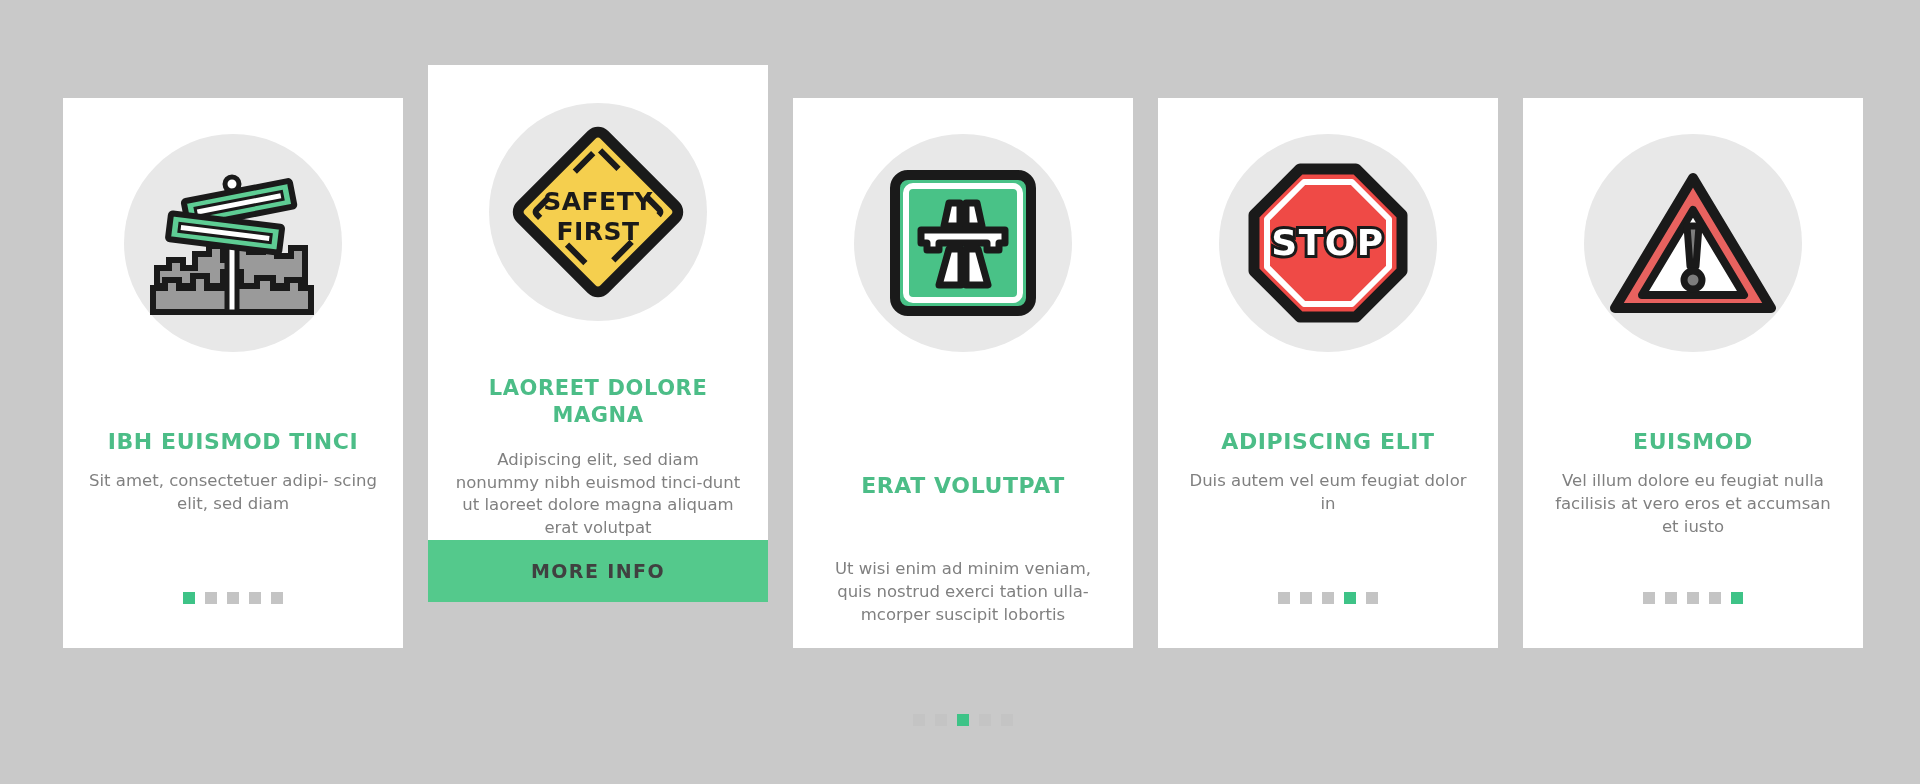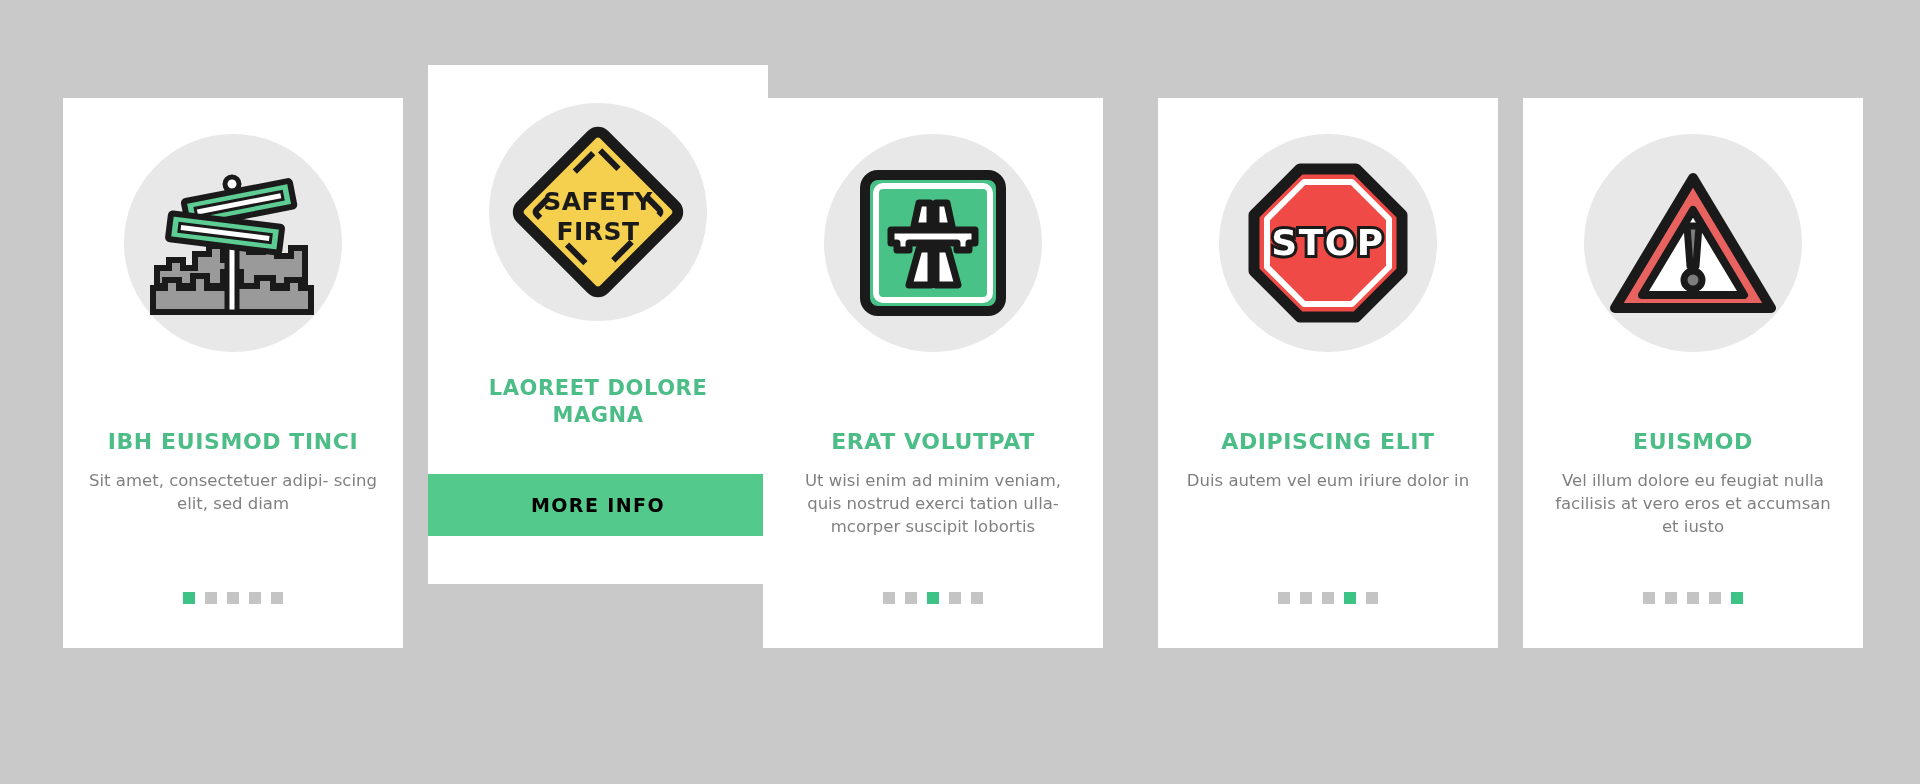--- a/index.html
+++ b/index.html
@@ -17,21 +17,21 @@
   .card {
     position:absolute;
     background:#ffffff;
     display:flex;
     flex-direction:column;
     align-items:center;
   }
   
   .card.std { top:98px; width:340px; height:550px; }
   .card.c1 { left:63px; }
-  .card.c3 { left:763px; }
+  .card.c3 { left:793px;gap:44px; }
   .card.c4 { left:1158px; }
   .card.c5 { left:1523px; }
   
   .card.feat { top:65px; left:428px; width:340px; height:519px; }
 
   .icon-wrap {
     width:218px; height:218px;
     border-radius:50%;
     background:#e8e8e8;
     margin-top:36px;
@@ -75,21 +75,21 @@
   }
   .dot {
     width:12px; height:12px;
     background:#c4c4c4;
   }
   .dot.active { background:#3ec387; }
 
   .more-btn {
     width:100%;
     background:#54c98c;
-    color:#000000;
+    color:#404040;
     font-weight:bold;
     font-size:19px;
     letter-spacing:1.4px;
     text-align:center;
     padding:20px 12px;
     margin-bottom:48px;
     border:none;
     cursor:pointer;
     font-family:"DejaVu Sans", sans-serif;
   }
@@ -146,20 +146,21 @@
           <rect x="29" y="29" width="118" height="118" rx="9" fill="#f5cf4e" stroke="#1a1a1a" stroke-width="11"></rect>
           <rect x="43" y="43" width="90" height="90" rx="3" fill="none" stroke="#1a1a1a" stroke-width="6" stroke-dasharray="26 38"></rect>
         </g>
         <g fill="#1a1a1a" font-family="DejaVu Sans, sans-serif" font-weight="bold" text-anchor="middle">
           <text x="88" y="86" font-size="25" letter-spacing="0.5">SAFETY</text>
           <text x="88" y="116" font-size="25" letter-spacing="0.5">FIRST</text>
         </g>
       </svg>
     </div>
     <div class="title">LAOREET DOLORE MAGNA</div>
+    <div class="desc">Adipiscing elit, sed diam nonummy nibh euismod tinci-dunt ut laoreet dolore magna aliquam erat volutpat</div>
     <div class="spacer"></div>
     <button class="more-btn">MORE INFO</button>
   </div>
 
   <div class="card std c3">
     <div class="icon-wrap">
       <svg width="152" height="152" viewBox="0 0 152 152">
         <rect x="8" y="8" width="136" height="136" rx="13" fill="#49c287" stroke="#1a1a1a" stroke-width="10"></rect>
         <rect x="19" y="19" width="114" height="114" rx="7" fill="none" stroke="#ffffff" stroke-width="6"></rect>
 
@@ -186,21 +187,21 @@
 
   <div class="card std c4">
     <div class="icon-wrap">
       <svg width="166" height="166" viewBox="0 0 166 166">
         <polygon points="55,9 111,9 157,55 157,111 111,157 55,157 9,111 9,55" fill="#ef4a46" stroke="#1a1a1a" stroke-width="11" stroke-linejoin="round"></polygon>
         <polygon points="59,22 107,22 144,59 144,107 107,144 59,144 22,107 22,59" fill="none" stroke="#ffffff" stroke-width="6" stroke-linejoin="round"></polygon>
         <text x="83" y="95" font-family="DejaVu Sans, sans-serif" font-weight="bold" font-size="36" letter-spacing="1.5" text-anchor="middle" fill="#ffffff" stroke="#1a1a1a" stroke-width="6" paint-order="stroke">STOP</text>
       </svg>
     </div>
     <div class="title">ADIPISCING ELIT</div>
-    <div class="desc">Duis autem vel eum iriure dolor in</div>
+    <div class="desc">Duis autem vel eum feugiat dolor in</div>
     <div class="spacer"></div>
     <div class="dots">
       <span class="dot"></span>
       <span class="dot"></span>
       <span class="dot"></span>
       <span class="dot active"></span>
       <span class="dot"></span>
     </div>
   </div>
 

